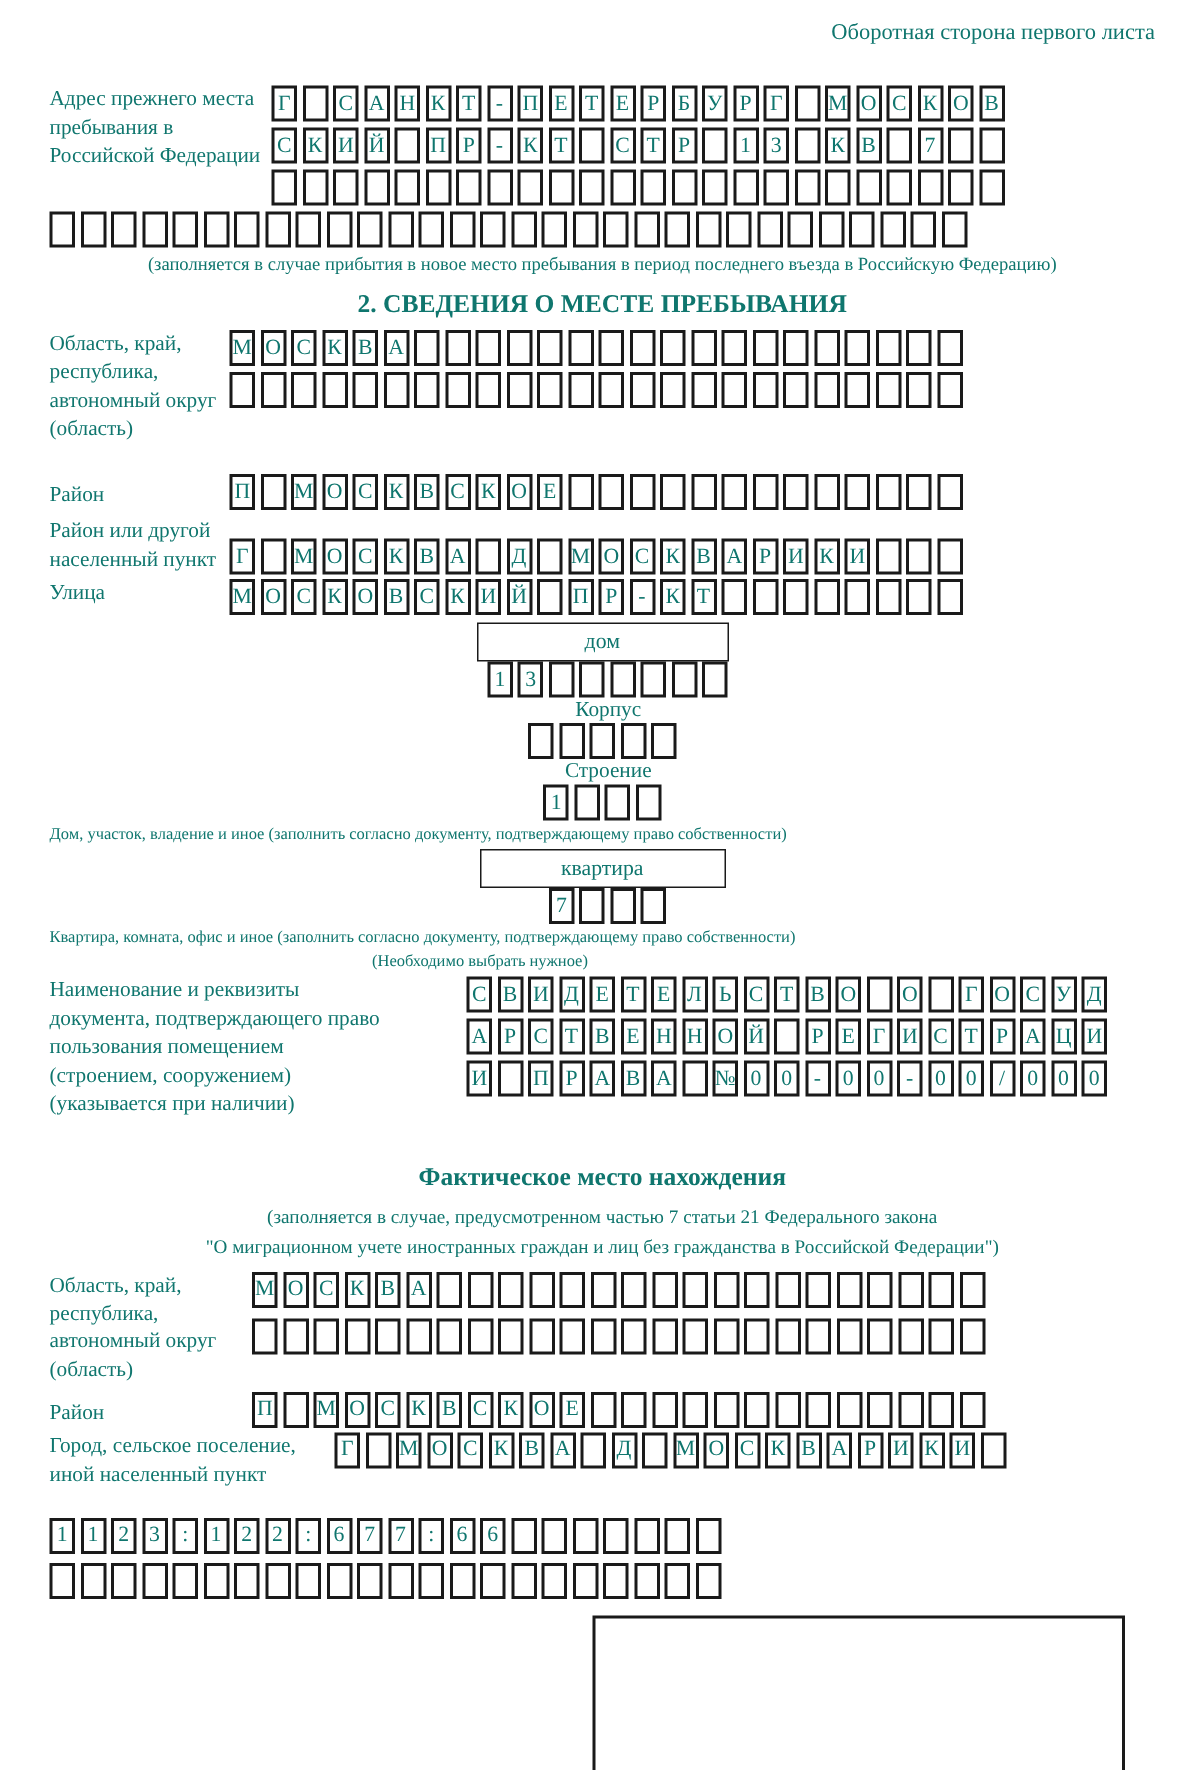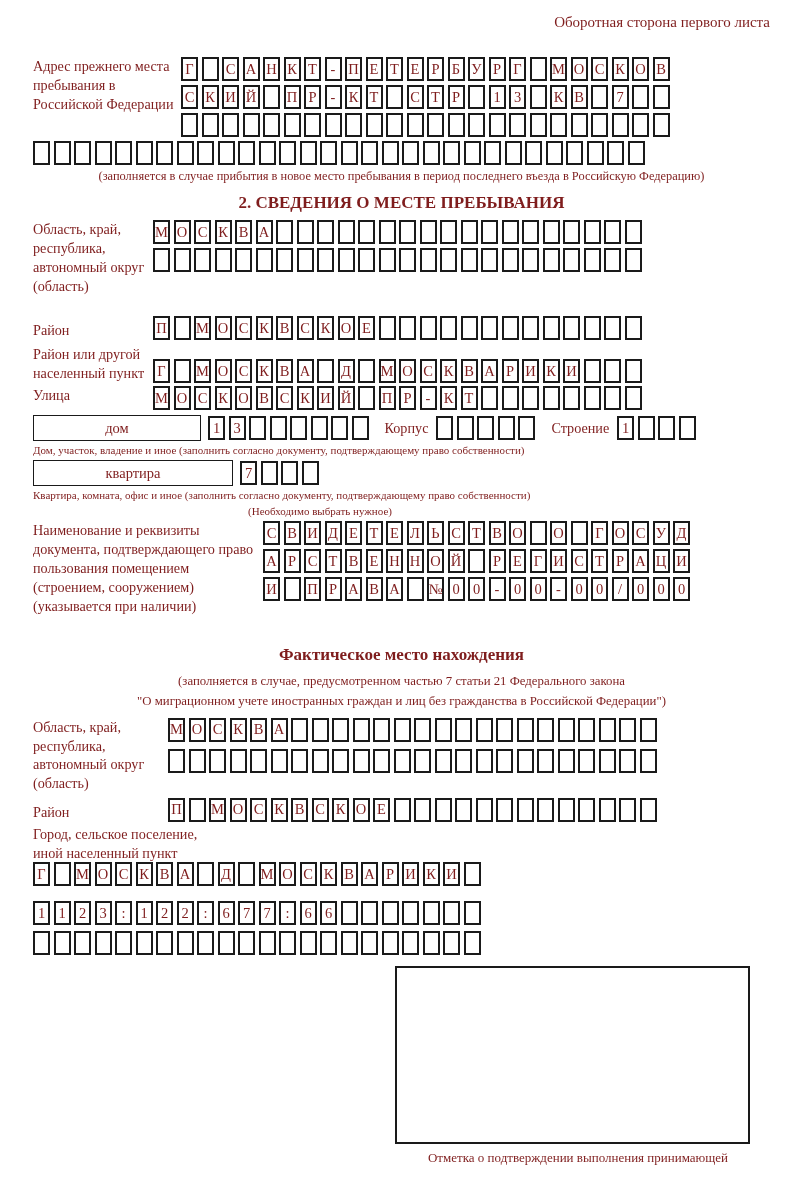--- a/index.html
+++ b/index.html
@@ -1,19 +1,19 @@
 <!DOCTYPE html>
 <html><head>
 <meta charset="utf-8">
 <style>
   * { margin:0; padding:0; box-sizing:border-box; }
   html,body { background:#ffffff; }
   .page {
     width:800px; height:1180px; margin:0 auto; background:#fff;
-    font-family:"Liberation Serif","DejaVu Serif",serif; color:#7f1d1d;
+    font-family:"Liberation Serif","DejaVu Serif",serif; color:#0f766e;
     padding:14px 30px 0 33px; overflow:hidden; position:relative;
   }
   .header-note { text-align:right; font-size:15px; margin-bottom:26px; }
 
   .field-row { display:flex; align-items:flex-start; }
   .flabel { font-size:14.2px; line-height:1.33; flex:0 0 auto; }
   .rows-col { display:flex; flex-direction:column; gap:4px; }
   .cells { display:flex; gap:3.5px; }
   .cell {
     width:17px; height:24px; border:2px solid #1a1a1a; flex:0 0 auto;
@@ -24,21 +24,21 @@
   .caption-left { font-size:11px; margin:3px 0 4px 0; }
   .sec-title { font-size:17px; font-weight:bold; text-align:center; margin:9px 0 7px 0; }
 
   .w148 { width:148px; } .w120 { width:120px; } .w135 { width:135px; }
   .w230 { width:230px; } .w190 { width:190px; }
 
   .boxed-label {
     border:1.5px solid #1a1a1a; height:26px; display:flex;
     align-items:center; justify-content:center; font-size:14.5px;
   }
-  .inline-row { display:flex; align-items:center; }
+  .inline-row { display:flex; align-items:center;flex-direction:column; }
   .inline-txt { font-size:14.2px; }
 
   .stamp-box { border:2px solid #1a1a1a; width:355px; height:178px; margin-left:362px; margin-top:2px; }
   .stamp-caption { width:430px; margin-left:330px; text-align:center; font-size:13px; line-height:1.5; margin-top:4px; }
   .fact-captions { text-align:center; font-size:12.8px; line-height:1.55; margin-bottom:6px; }
   .mb3 { margin-bottom:3px;align-items:flex-end; } .mb5 { margin-bottom:5px; }
 </style>
 </head>
 <body>
 
@@ -337,33 +337,33 @@
     <div class="cells">
         <div class="cell">1</div>
         <div class="cell"></div>
         <div class="cell"></div>
         <div class="cell"></div>
       </div>
   </div>
   <div class="caption-left">Дом, участок, владение и иное (заполнить согласно документу, подтверждающему право собственности)</div>
 
   <div class="inline-row">
-    <div class="boxed-label" style="width:200px;">квартира</div>
+    <div class="boxed-label" style="width:164px;">квартира</div>
     <div class="cells" style="margin-left:7px;">
         <div class="cell">7</div>
         <div class="cell"></div>
         <div class="cell"></div>
         <div class="cell"></div>
       </div>
   </div>
   <div class="caption-left">Квартира, комната, офис и иное (заполнить согласно документу, подтверждающему право собственности)</div>
 
   <div class="caption-left" style="margin-left:152px; width:270px; text-align:center;">(Необходимо выбрать нужное)</div>
 
-  <div class="field-row" style="min-height:122px; margin-top:4px;">
+  <div class="field-row" style="min-height:122px; margin-top:4px;gap:48px;">
     <div class="flabel w230">Наименование и реквизиты документа, подтверждающего право пользования помещением (строением, сооружением) (указывается при наличии)</div>
     <div class="rows-col">
       <div class="cells">
           <div class="cell">С</div>
           <div class="cell">В</div>
           <div class="cell">И</div>
           <div class="cell">Д</div>
           <div class="cell">Е</div>
           <div class="cell">Т</div>
           <div class="cell">Е</div>
@@ -518,21 +518,21 @@
         <div class="cell"></div>
         <div class="cell"></div>
         <div class="cell"></div>
         <div class="cell"></div>
         <div class="cell"></div>
         <div class="cell"></div>
         <div class="cell"></div>
       </div>
   </div>
 
-  <div class="field-row" style="min-height:42px;flex-direction:column;">
+  <div class="field-row" style="min-height:42px;">
     <div class="flabel w190">Город, сельское поселение, иной населенный пункт</div>
     <div class="cells">
         <div class="cell">Г</div>
         <div class="cell"></div>
         <div class="cell">М</div>
         <div class="cell">О</div>
         <div class="cell">С</div>
         <div class="cell">К</div>
         <div class="cell">В</div>
         <div class="cell">А</div>

